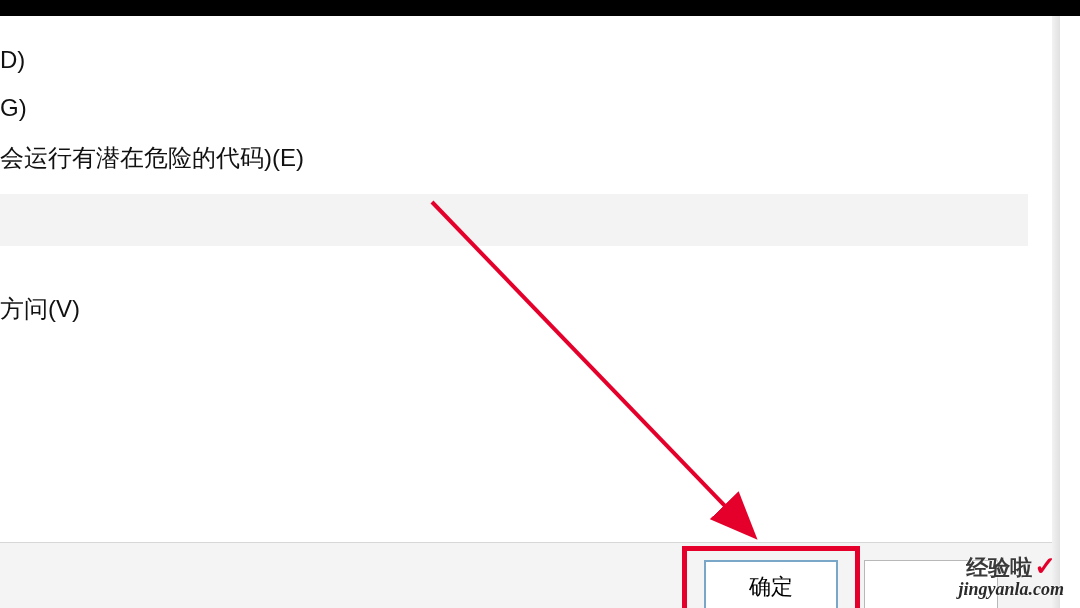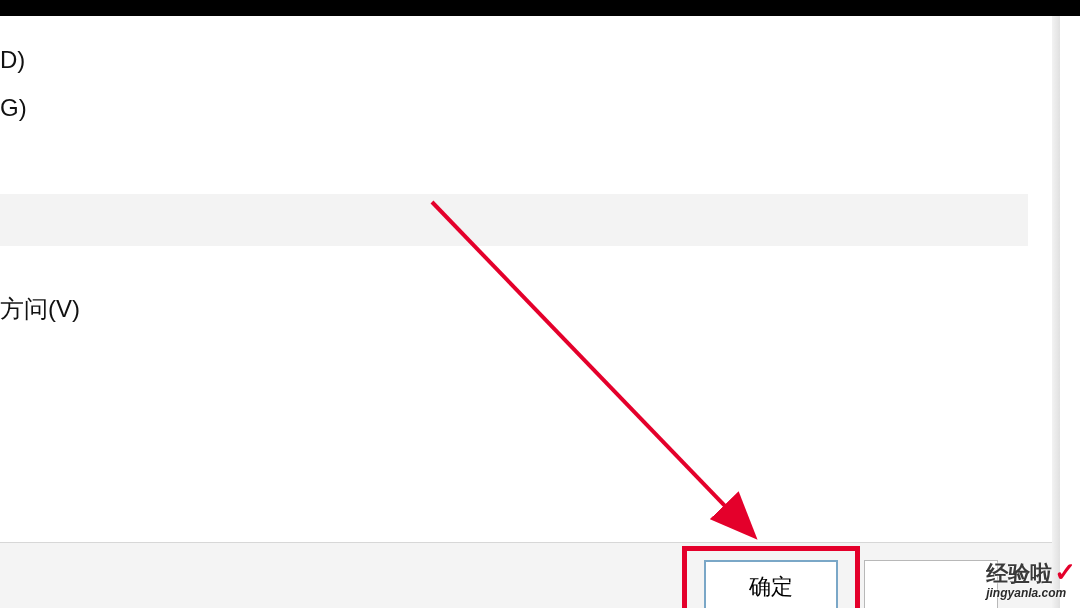--- a/index.html
+++ b/index.html
@@ -106,54 +106,56 @@
     pointer-events: none;
   }
   svg.arrow {
     position: absolute;
     top: 0;
     left: 0;
     pointer-events: none;
   }
   .watermark {
     position: absolute;
-    right: 4px;
+    right: 16px;
     bottom: 8px;
-    text-align: left;
+    text-align: center;
     line-height: 1.1;
     z-index: 10;
   }
   .wm-line1 {
     font-size: 22px;
     font-weight: bold;
     color: #3a3a3a;
     text-shadow: 0 0 2px #fff, 0 0 2px #fff;
   }
   .wm-check {
     color: #e4002b;
     font-weight: bold;
     font-size: 26px;
     margin-left: 2px;
   }
   .wm-line2 {
-    font-size: 12px;
+    font-size: 18px;
     font-weight: bold;
     font-style: italic;
     color: #2a2a2a;
     text-shadow: 0 0 2px #fff, 0 0 2px #fff;
+    font-family: Liberation Serif, serif;
   }
 </style>
 </head>
 <body>
 
 <div class="top-bar"></div>
 
 <div class="dialog-area">
   <div class="opt-text opt1">D)</div>
   <div class="opt-text opt2">G)</div>
+  <div class="opt-text opt3">会运行有潜在危险的代码)(E)</div>
   <div class="section-band"></div>
   <div class="opt-text opt4">方问(V)</div>
 
   <div class="divider"></div>
   <div class="button-row"></div>
 
   <div class="btn btn-ok">
     <span>确定</span>
   </div>
   <div class="btn btn-cancel">

